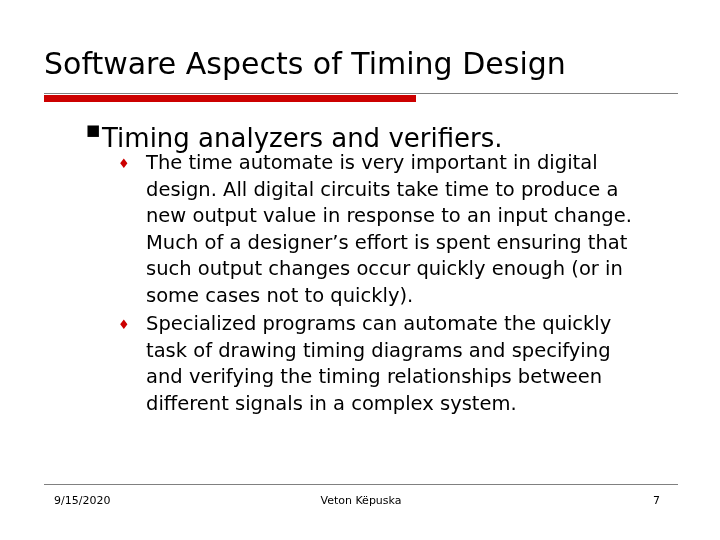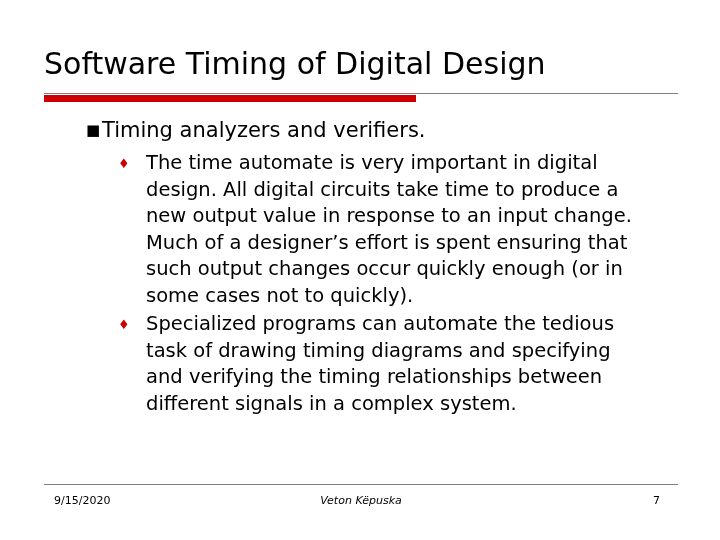--- a/index.html
+++ b/index.html
@@ -55,23 +55,24 @@
   }
   .bullet-sq {
     width: 16px;
     flex: 0 0 16px;
     font-size: 15px;
     line-height: 30px;
     color: #000000;
     text-align: left;
   }
   .level1-text {
-    font-size: 21px;
+    font-size: 26px;
     line-height: 30px;
     color: #000000;
+    margin-top: 8px;
   }
   .level2-list {
     position: absolute;
     left: 118px;
     top: 150px;
     width: 560px;
   }
   .level2 {
     display: flex;
     align-items: flex-start;
@@ -113,50 +114,49 @@
     left: 10px;
     top: 0;
     text-align: right;
   }
   .footer-center {
     position: absolute;
     left: 0;
     top: 0;
     width: 634px;
     text-align: center;
-    font-style: italic;
   }
   .footer-page {
     position: absolute;
     right: 18px;
     top: 0;
   }
 </style>
 </head>
 <body>
 
 <div class="slide">
 
-  <div class="title">Software Timing of Digital Design</div>
+  <div class="title">Software Aspects of Timing Design</div>
   <div class="title-rule"></div>
   <div class="title-bar"></div>
 
   <div class="level1">
     <span class="bullet-sq">■</span>
     <span class="level1-text">Timing analyzers and verifiers.</span>
   </div>
 
   <div class="level2-list">
     <div class="level2">
       <span class="bullet-dia">♦</span>
       <span class="level2-text">The time automate is very important in digital design. All digital circuits take time to produce a new output value in response to an input change. Much of a designer’s effort is spent ensuring that such output changes occur quickly enough (or in some cases not to quickly).</span>
     </div>
     <div class="level2">
       <span class="bullet-dia">♦</span>
-      <span class="level2-text">Specialized programs can automate the tedious task of drawing timing diagrams and specifying and verifying the timing relationships between different signals in a complex system.</span>
+      <span class="level2-text">Specialized programs can automate the quickly task of drawing timing diagrams and specifying and verifying the timing relationships between different signals in a complex system.</span>
     </div>
   </div>
 
   <div class="footer-rule"></div>
   <div class="footer">
     <span class="footer-date">9/15/2020</span>
     <span class="footer-center">Veton Këpuska</span>
     <span class="footer-page">7</span>
   </div>
 

